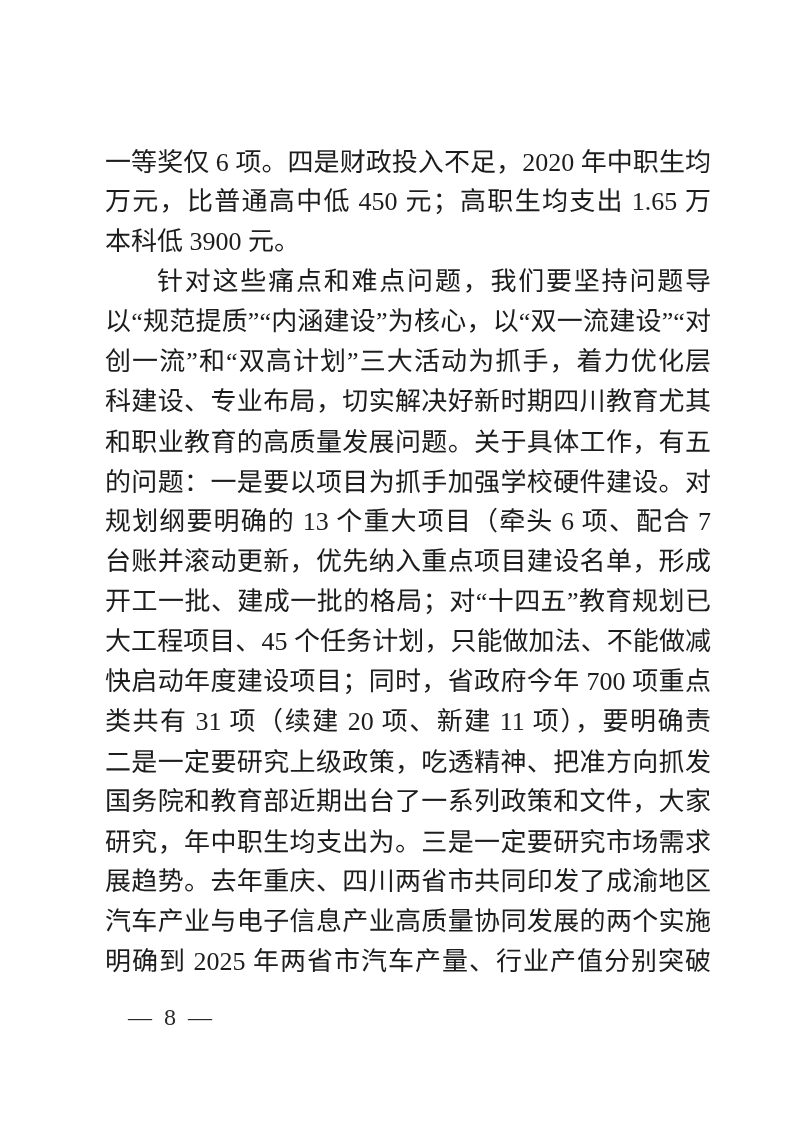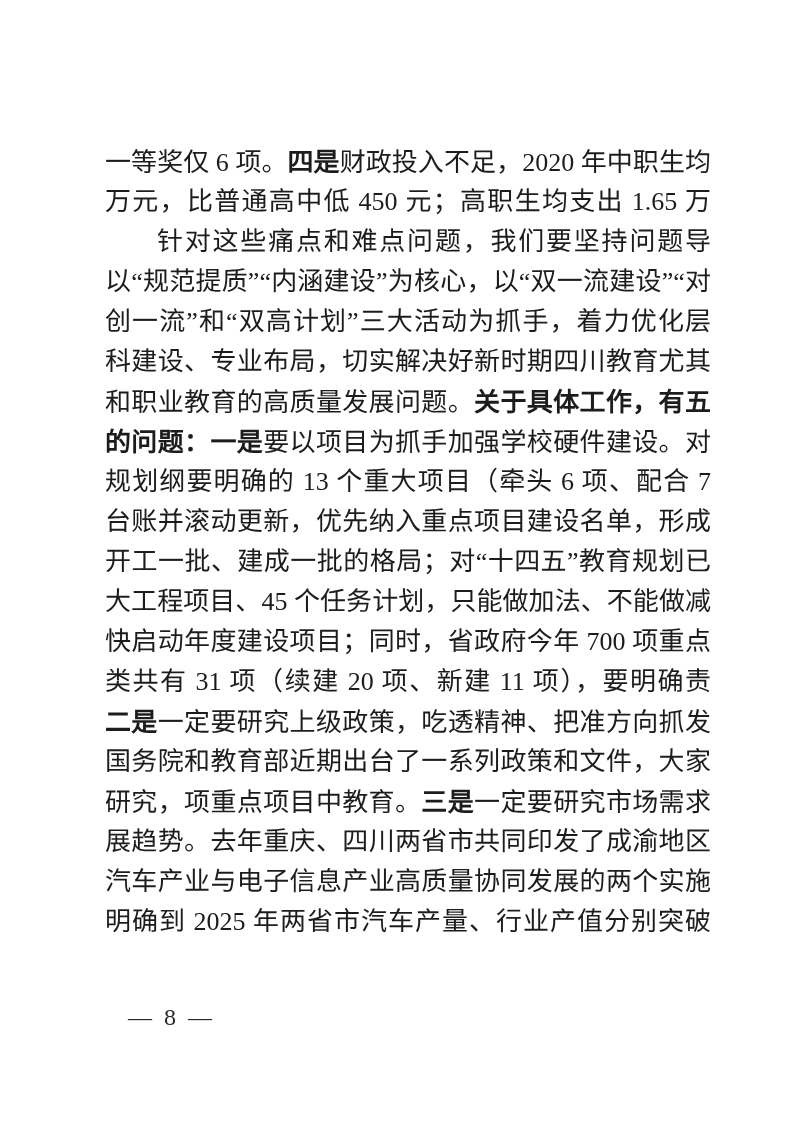--- a/index.html
+++ b/index.html
@@ -33,54 +33,55 @@
     overflow: hidden;
   }
   .line.indent {
     text-indent: 2em;
   }
   .line.endpara {
     text-align: left;
     text-align-last: left;
   }
   .line b {
-    font-weight: 700;
+    font-weight: 400;
     font-family: "Liberation Sans", "DejaVu Sans", sans-serif;
   }
   .footer {
     position: absolute;
     left: 128px;
     top: 1000px;
     font-size: 24px;
     line-height: 34px;
     letter-spacing: 3px;
     color: #2a2a2a;
     font-family: "Liberation Serif", "DejaVu Serif", serif;
   }
 </style>
 </head>
 <body>
 
 <div class="page">
   <div class="textblock">
       <div class="line"><span>一等奖仅 6 项。</span><b>四是</b><span>财政投入不足，2020 年中职生均支出为 1.37</span></div>
       <div class="line"><span>万元，比普通高中低 450 元；高职生均支出 1.65 万元，比普通</span></div>
+      <div class="line endpara"><span>本科低 3900 元。</span></div>
       <div class="line indent"><span>针对这些痛点和难点问题，我们要坚持问题导向、对症下药，</span></div>
       <div class="line"><span>以“规范提质”“内涵建设”为核心，以“双一流建设”“对标竞进、争</span></div>
       <div class="line"><span>创一流”和“双高计划”三大活动为抓手，着力优化层次结构、学</span></div>
       <div class="line"><span>科建设、专业布局，切实解决好新时期四川教育尤其是高等教育</span></div>
       <div class="line"><span>和职业教育的高质量发展问题。</span><b>关于具体工作，有五个提请注意</b></div>
       <div class="line"><b>的问题：一是</b><span>要以项目为抓手加强学校硬件建设。对省“十四五”</span></div>
       <div class="line"><span>规划纲要明确的 13 个重大项目（牵头 6 项、配合 7 项），要建立</span></div>
       <div class="line"><span>台账并滚动更新，优先纳入重点项目建设名单，形成谋划一批、</span></div>
       <div class="line"><span>开工一批、建成一批的格局；对“十四五”教育规划已明确的 10</span></div>
       <div class="line"><span>大工程项目、45 个任务计划，只能做加法、不能做减法，并尽</span></div>
       <div class="line"><span>快启动年度建设项目；同时，省政府今年 700 项重点项目中教育</span></div>
       <div class="line"><span>类共有 31 项（续建 20 项、新建 11 项），要明确责任、扎实推进。</span></div>
       <div class="line"><b>二是</b><span>一定要研究上级政策，吃透精神、把准方向抓发展。党中央、</span></div>
       <div class="line"><span>国务院和教育部近期出台了一系列政策和文件，大家一定要认真</span></div>
-      <div class="line"><span>研究，项重点项目中教育。</span><b>三是</b><span>一定要研究市场需求和产业发</span></div>
+      <div class="line"><span>研究，年中职生均支出为。</span><b>三是</b><span>一定要研究市场需求和产业发</span></div>
       <div class="line"><span>展趋势。去年重庆、四川两省市共同印发了成渝地区双城经济圈</span></div>
       <div class="line"><span>汽车产业与电子信息产业高质量协同发展的两个实施方案，方案</span></div>
       <div class="line"><span>明确到 2025 年两省市汽车产量、行业产值分别突破 300 万辆和</span></div>
     </div>
   <div class="footer">— 8 —</div>
 </div>
 
 </body></html>

